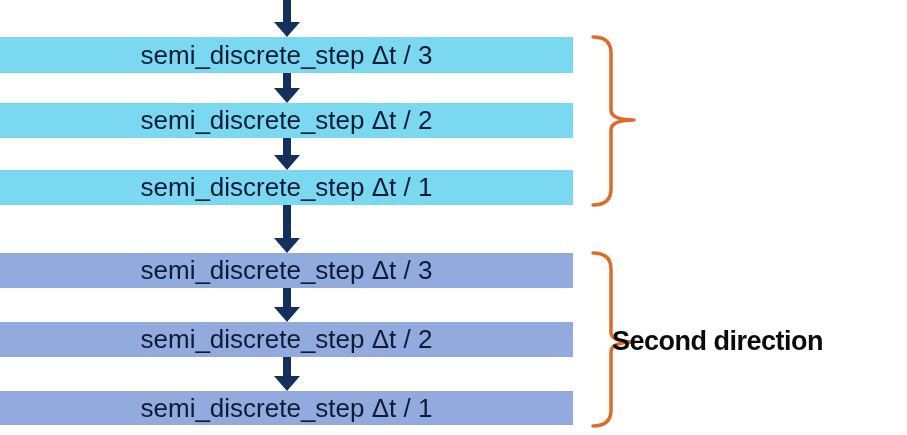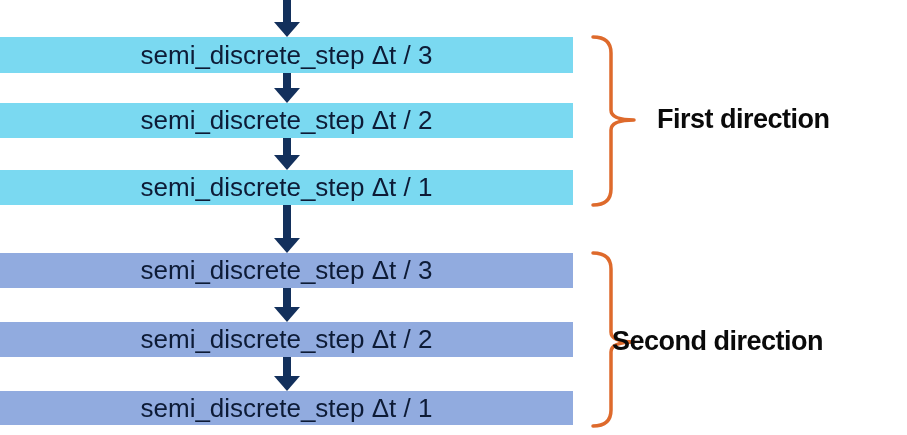--- a/index.html
+++ b/index.html
@@ -94,16 +94,15 @@
     </g>
     <g class="arrow">
       <rect x="283" y="357" width="8" height="20"></rect>
       <polygon points="274,376 300,376 287,391"></polygon>
     </g>
 
     <path class="bracket" d="M 593 37 Q 611 37 611 53 L 611 110 Q 611 120 634 120 Q 611 120 611 130 L 611 189 Q 611 205 593 205"></path>
     <path class="bracket" d="M 593 253 Q 611 253 611 269 L 611 332 Q 611 342 634 342 Q 611 342 611 352 L 611 410 Q 611 426 593 426"></path>
   </svg>
 
-  <div class="group-label label-first">First direction</div>
   <div class="group-label label-second">Second direction</div>
 
 </div>
 
 </body></html>

